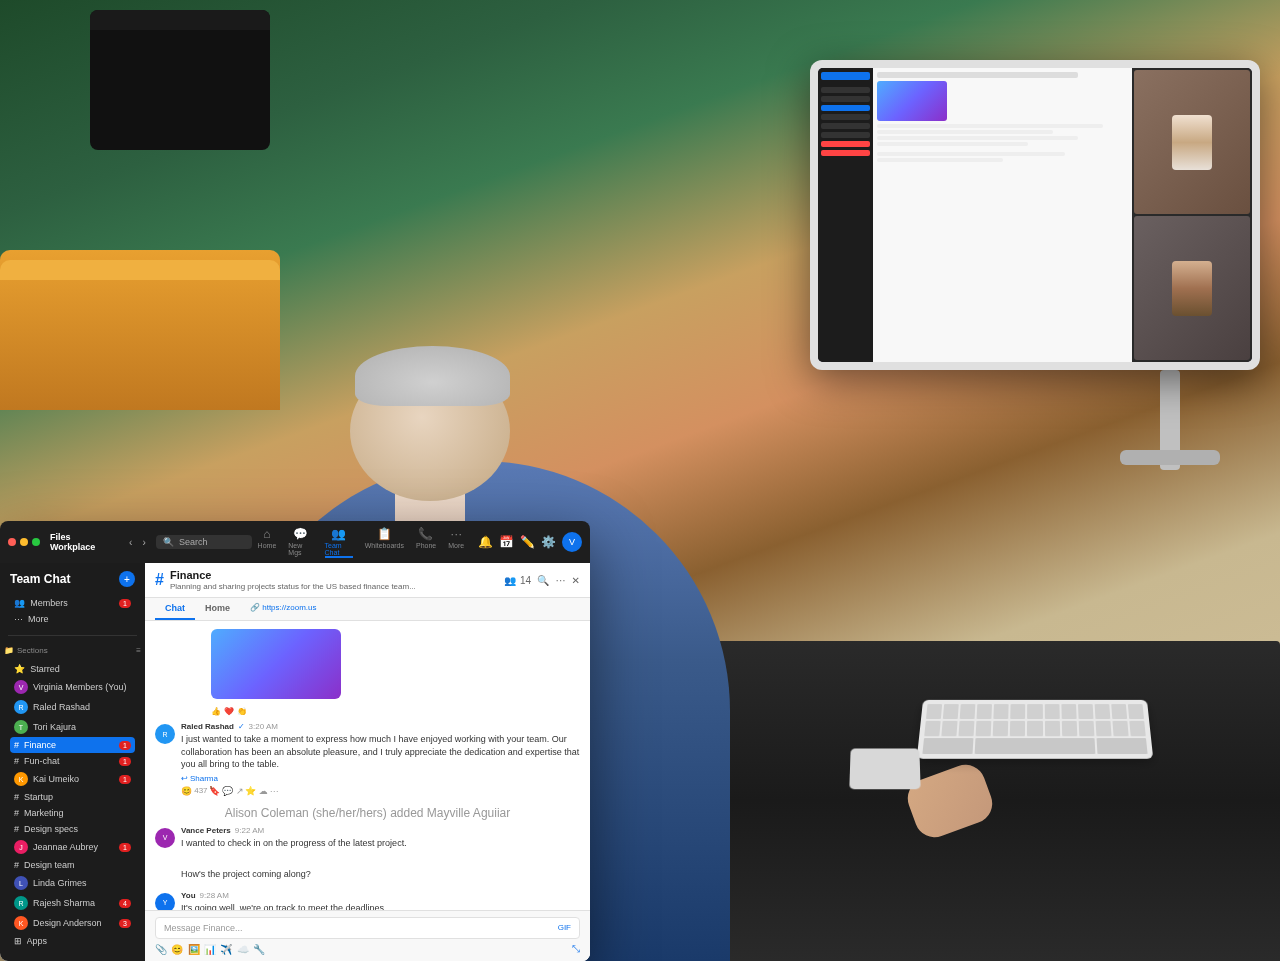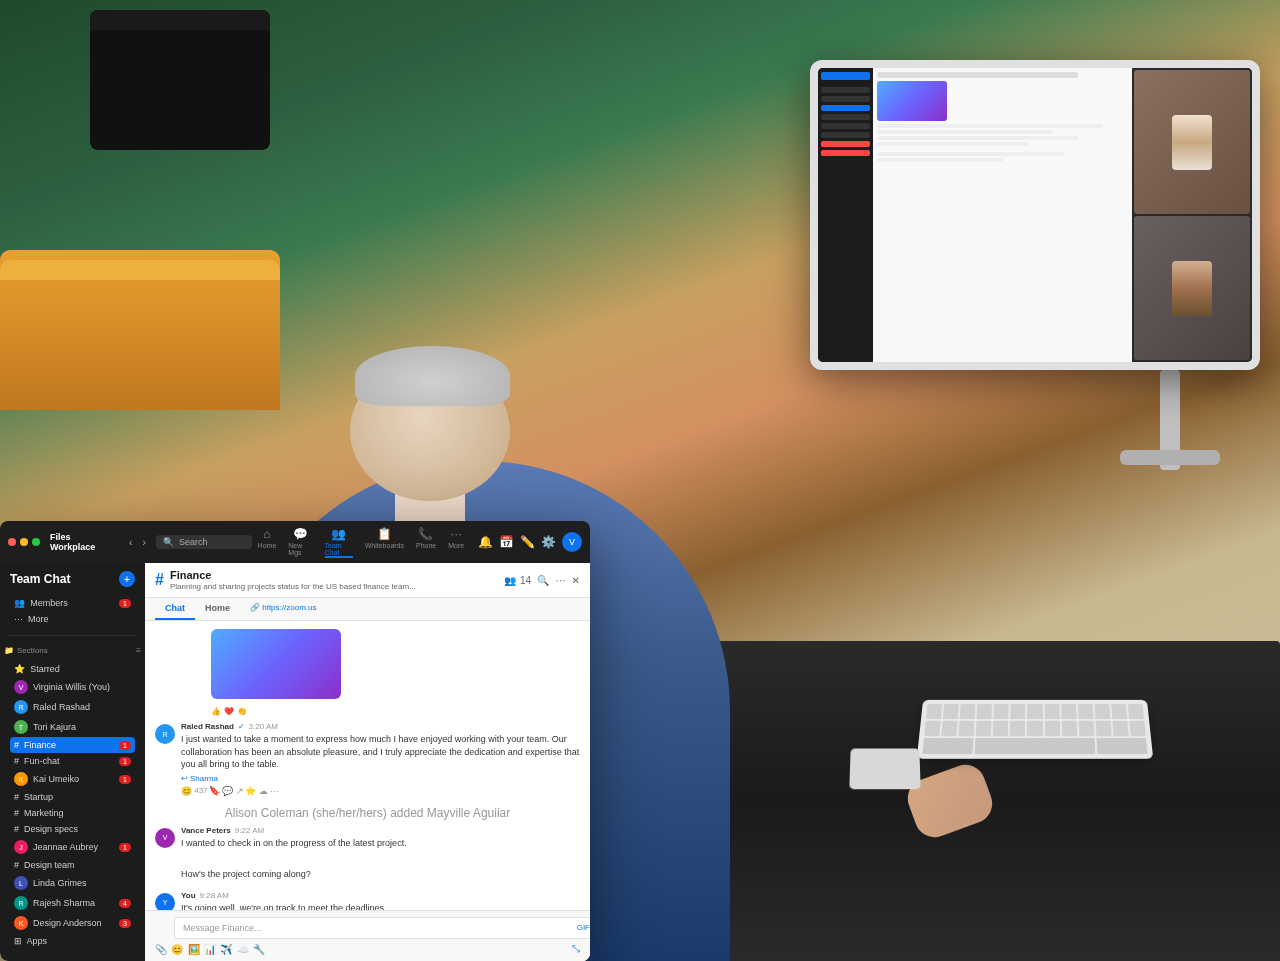--- a/index.html
+++ b/index.html
@@ -422,21 +422,20 @@
 
     .message-input {
       background: #fff;
       border: 1px solid #e0e0e0;
       border-radius: 4px;
       padding: 5px 8px;
       font-size: 9px;
       color: #999;
       width: 100%;
       margin-bottom: 4px;
-      margin-left: 19px;
     }
 
     .input-toolbar {
       display: flex;
       gap: 4px;
       align-items: center;
       font-size: 10px;
       color: #666;
     }
 
@@ -641,21 +640,21 @@
 
       <div class="sidebar-section">
 
         <div class="sidebar-item">
           <span>⭐</span>
           <span class="sidebar-item-text">Starred</span>
         </div>
 
         <div class="sidebar-item">
           <div class="sidebar-item-avatar" style="background:#9c27b0;">V</div>
-          <span class="sidebar-item-text">Virginia Willis (You)</span>
+          <span class="sidebar-item-text">Virginia Members (You)</span>
         </div>
 
         <div class="sidebar-item">
           <div class="sidebar-item-avatar" style="background:#2196f3;">R</div>
           <span class="sidebar-item-text">Raled Rashad</span>
         </div>
 
         <div class="sidebar-item">
           <div class="sidebar-item-avatar" style="background:#4caf50;">T</div>
           <span class="sidebar-item-text">Tori Kajura</span>

